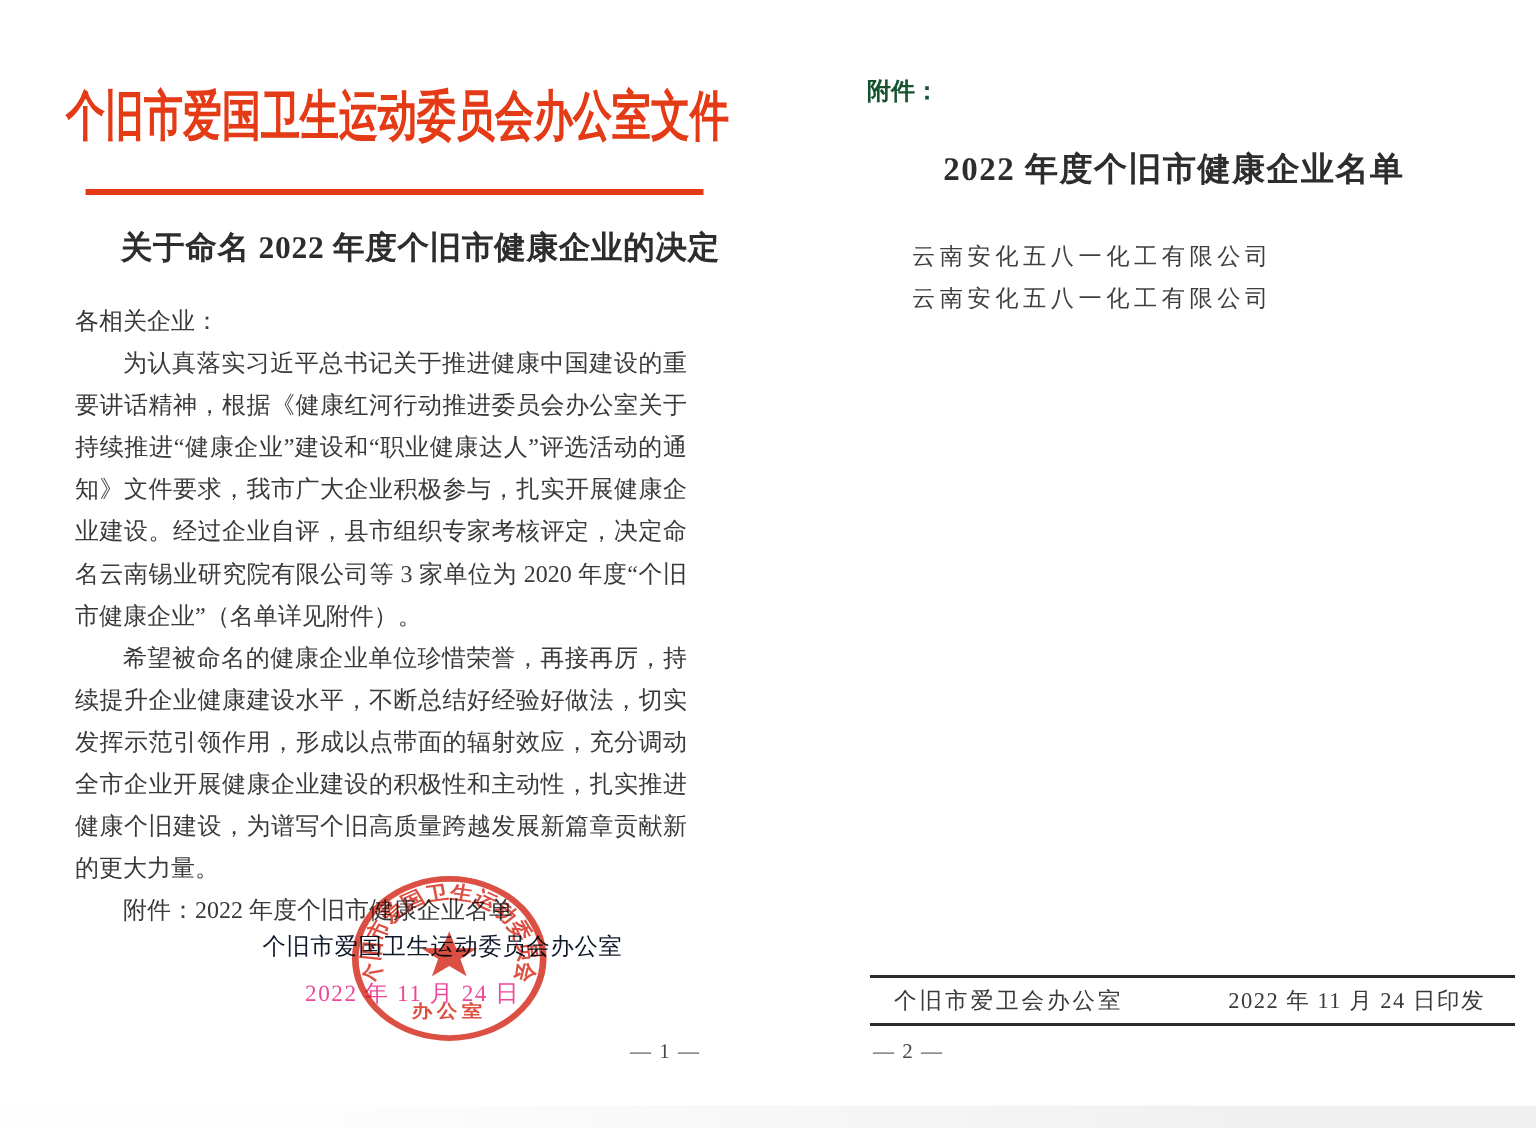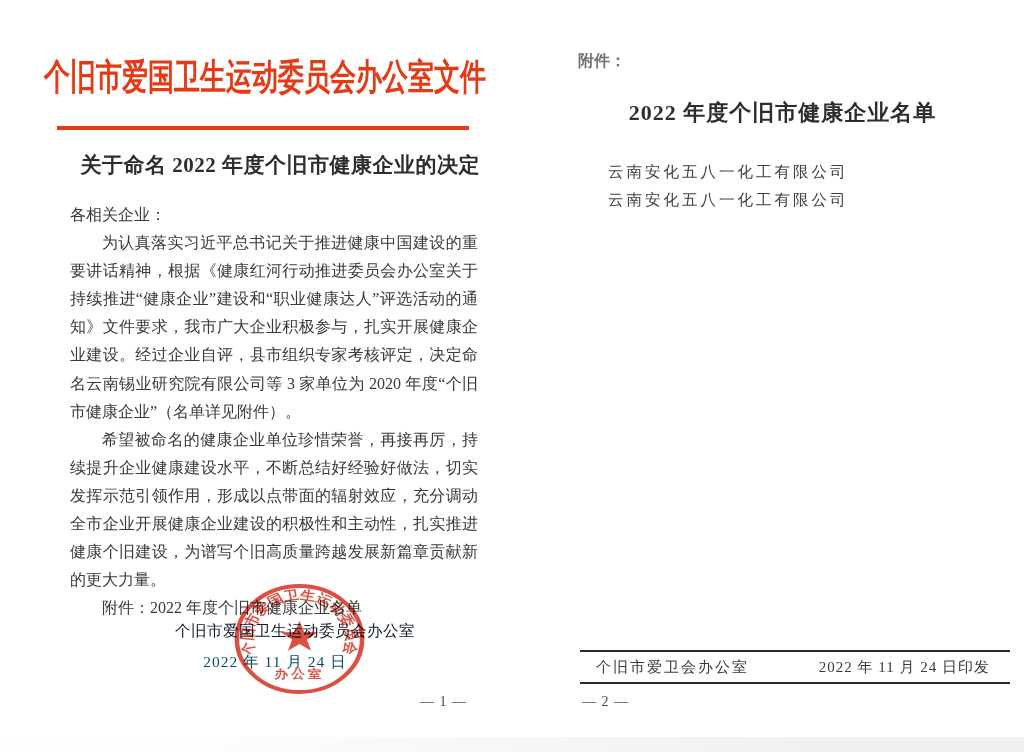--- a/index.html
+++ b/index.html
@@ -20,47 +20,47 @@
     letter-spacing:0px;
   }
   .red-rule{
     left:57px;top:126px;width:412px;height:4px;background:#e43a16;
   }
   .doc-title{
     left:40px;top:151px;width:440px;text-align:right;white-space:nowrap;
     font-size:21px;font-weight:bold;color:#2d2d2d;letter-spacing:.5px;
   }
   .doc-body{
-    left:70px;top:201px;width:408px;
+    left:50px;top:201px;width:408px;
     font-size:16px;line-height:28.1px;text-align:justify;
     color:#3a3a3a;
   }
   .doc-body p{margin:0;text-indent:2em;}
   .doc-body p.no-indent{text-indent:0;}
   .signer-line{
     left:150px;top:621px;width:290px;text-align:center;white-space:nowrap;
     font-size:15.5px;color:#0f172a;letter-spacing:.5px;
   }
   .sign-date{
     left:130px;top:652px;width:290px;text-align:center;white-space:nowrap;
-    font-size:15.5px;color:#0c4a6e;letter-spacing:1px;
+    font-size:15.5px;color:#ec4899;letter-spacing:1px;
   }
   .seal{
     left:231px;top:581px;width:137px;height:116px;
     opacity:.88;mix-blend-mode:multiply;
   }
   .pagenum{
     font-size:14px;color:#4a4a4a;white-space:nowrap;letter-spacing:1px;
   }
   .pagenum-1{left:420px;top:694px;}
   .pagenum-2{left:582px;top:694px;}
 
   
   .att-label{
-    left:578px;top:51px;font-size:16px;font-weight:bold;color:#737373;
+    left:578px;top:51px;font-size:16px;font-weight:bold;color:#14532d;
   }
   .right-title{
     left:560px;top:98px;width:445px;text-align:center;white-space:nowrap;
     font-size:22px;font-weight:bold;color:#2d2d2d;letter-spacing:1px;
   }
   .company-list{
     left:608px;top:158px;font-size:15.5px;line-height:28px;
     color:#3f3f3f;letter-spacing:3px;white-space:nowrap;
   }
   .company-list div{height:28px;}

